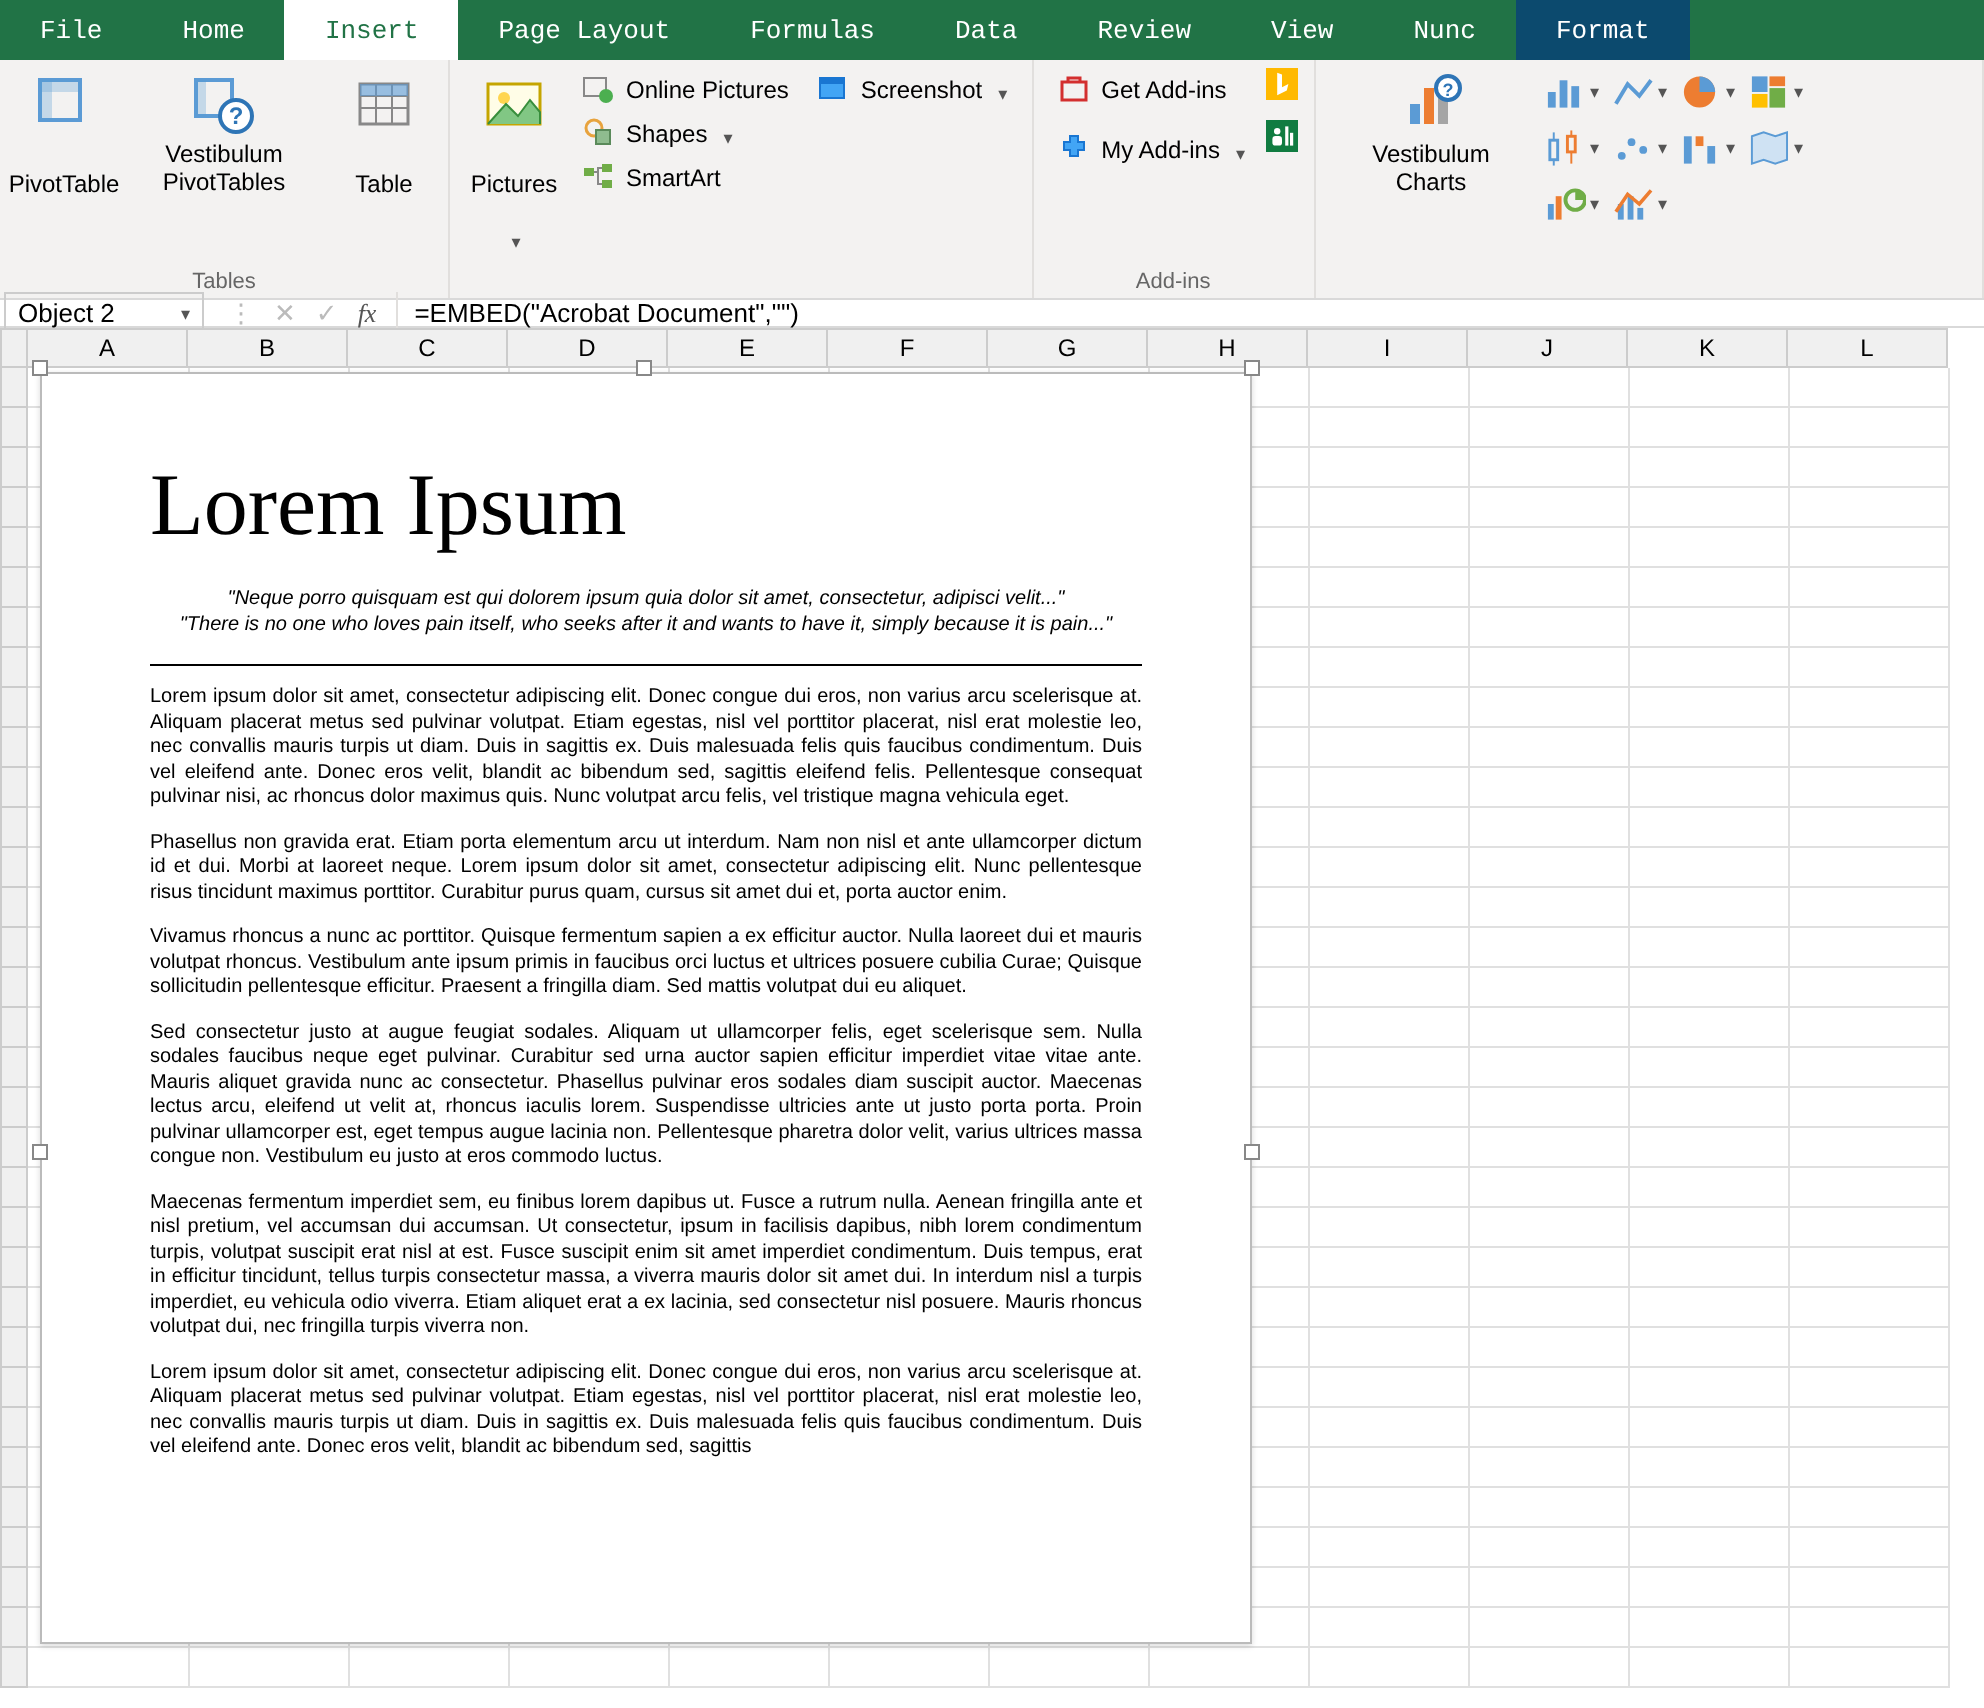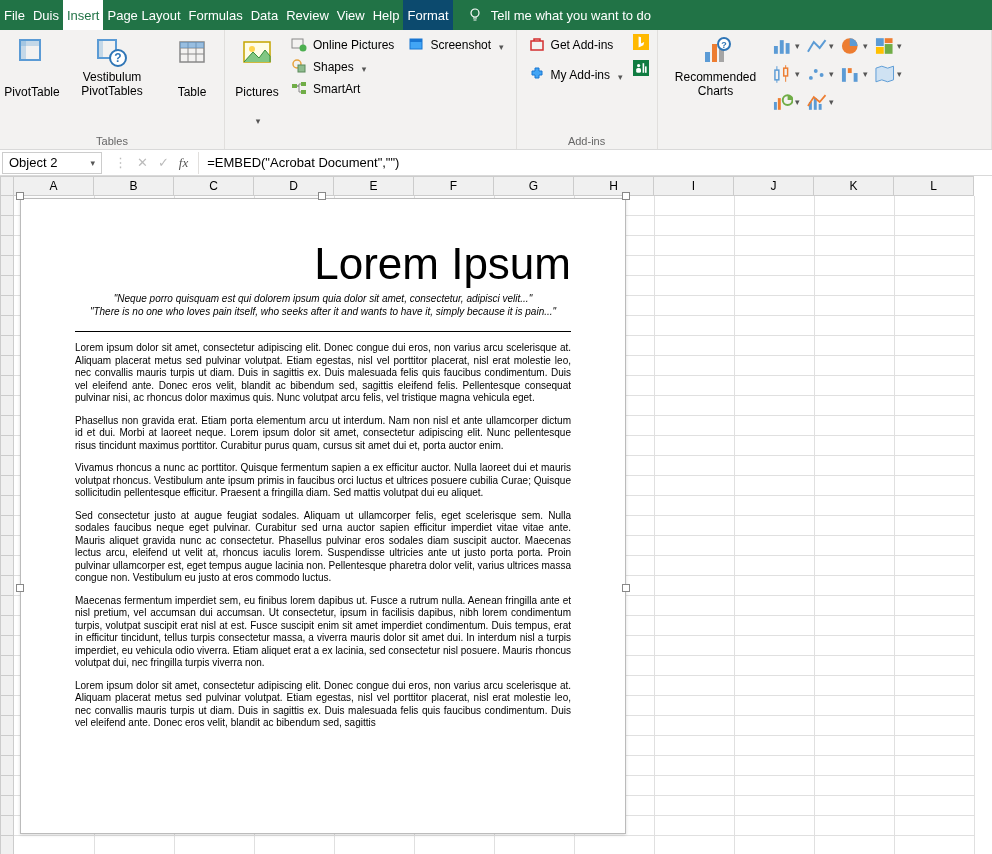--- a/index.html
+++ b/index.html
@@ -1,20 +1,20 @@
 <!DOCTYPE html>
 <html><head>
 <meta charset="utf-8">
 <style>
 * { margin: 0; padding: 0; box-sizing: border-box; font-family: "Segoe UI", Arial, sans-serif; }
 body { width: 992px; height: 854px; overflow: hidden; background: #fff; }
 
 
 .ribbon-tabs { display: flex; height: 30px; background: #217346; color: #fff; font-size: 13px; }
-.ribbon-tab { padding: 0 4px; display: flex; align-items: center; cursor: pointer; }
+.ribbon-tab { padding: 0 20px; display: flex; align-items: center; cursor: pointer; font-family: Liberation Mono, monospace; }
 .ribbon-tab.active { background: #fff; color: #217346; }
 .ribbon-tab.contextual { background: #0c4a6e; }
 .tellme { display: flex; align-items: center; gap: 8px; padding: 0 14px; }
 .tellme svg { width: 16px; height: 16px; }
 
 
 .ribbon { display: flex; background: #f3f2f1; border-bottom: 1px solid #d9d9d9; height: 120px; }
 .ribbon-group { display: flex; flex-direction: column; border-right: 1px solid #e1dfdd; padding: 4px 8px 2px; }
 .ribbon-group-content { flex: 1; display: flex; align-items: flex-start; gap: 6px; }
 .ribbon-group-label { text-align: center; font-size: 11px; color: #666; padding: 2px 0 0; }
@@ -24,64 +24,57 @@
 .big-btn svg, .big-btn .iconholder { width: 32px; height: 32px; }
 .mini-col { display: flex; flex-direction: column; gap: 2px; }
 .mini-btn { display: flex; align-items: flex-end; gap: 6px; font-size: 12px; padding: 2px 4px; cursor: pointer; }
 .mini-btn svg { width: 16px; height: 16px; flex-shrink: 0; }
 .chart-grid { display: grid; grid-template-columns: repeat(4, 28px); grid-auto-rows: 24px; gap: 4px 6px; }
 .chart-cell { display:flex; align-items:center; justify-content:center; cursor:pointer; }
 .chart-cell svg { width: 22px; height: 20px; }
 .caret { font-size: 9px; color: #555; margin-left: 2px; }
 
 
-.fbar { display: flex; align-items: center; height: 26px; border-bottom: 1px solid #d9d9d9; background: #fff; font-size: 13px; }
+.fbar { display: flex; align-items: center; height: 14px; border-bottom: 1px solid #d9d9d9; background: #fff; font-size: 13px; }
 .namebox { width: 100px; border: 1px solid #ccc; height: 22px; margin: 0 2px; display: flex; align-items: center; padding: 0 6px; justify-content: space-between; }
 .fbar-icons { display: flex; align-items: center; gap: 10px; padding: 0 10px; color: #888; }
 .fbar-fx { font-style: italic; font-family: "Times New Roman", serif; color: #555; }
 .formula-input { flex: 1; padding: 0 8px; border-left: 1px solid #e1dfdd; height: 22px; display: flex; align-items: center; }
 
 
 .grid-area { display: flex; height: calc(854px - 30px - 120px - 26px); }
 .row-headers { display: flex; flex-direction: column; }
 .select-all { width: 14px; height: 20px; border: 1px solid #ccc; background: #f0f0f0; }
 .col-headers { display: flex; }
 .col-h { border: 1px solid #ccc; border-left: none; background: #f0f0f0; font-size: 12px; text-align: center; height: 20px; display: flex; align-items: center; justify-content: center; }
 .row-h { width: 14px; border: 1px solid #ccc; border-top: none; background: #f0f0f0; font-size: 11px; text-align: center; height: 20px; }
 .cells { position: relative; }
 .cell-grid { position: absolute; inset: 0; }
 .cell-row { border-bottom: 1px solid #e0e0e0; height: 20px; }
 .embedded { position: absolute; left: 6px; top: 2px; width: 606px; height: 636px; background: #fff; border: 1px solid #bbb; box-shadow: 0 1px 3px rgba(0,0,0,0.15); padding: 40px 54px 10px; overflow: hidden; }
 .sel-handle { position: absolute; width: 8px; height: 8px; background: #fff; border: 1px solid #888; }
-.doc-title { font-family: Liberation Sans, sans-serif; font-size: 44px; text-align: right; margin-bottom: 4px; }
+.doc-title { font-family: Liberation Serif, serif; font-size: 44px; text-align: left; margin-bottom: 16px; }
 .doc-quote { font-family: Arial, sans-serif; font-style: italic; font-size: 10px; text-align: center; margin: 2px 0; }
 .doc-hr { border: none; border-top: 1px solid #000; margin: 14px 0 10px; }
 .doc-para { font-family: Arial, sans-serif; font-size: 10px; text-align: justify; margin-bottom: 10px; line-height: 1.25; }
 </style>
 </head>
 <body>
 
 <div class="ribbon-tabs">
   <div class="ribbon-tab">File</div>
-  <div class="ribbon-tab">Duis</div>
+  <div class="ribbon-tab">Home</div>
   <div class="ribbon-tab active">Insert</div>
   <div class="ribbon-tab">Page Layout</div>
   <div class="ribbon-tab">Formulas</div>
   <div class="ribbon-tab">Data</div>
   <div class="ribbon-tab">Review</div>
   <div class="ribbon-tab">View</div>
-  <div class="ribbon-tab">Help</div>
+  <div class="ribbon-tab">Nunc</div>
   <div class="ribbon-tab contextual">Format</div>
-  <div class="tellme">
-    <svg viewBox="0 0 16 16" fill="none" stroke="#fff" stroke-width="1.2">
-        <circle cx="8" cy="6" r="4"></circle>
-        <path d="M6 11h4M6.5 13h3"></path>
-      </svg>
-    <span>Tell me what you want to do</span>
-  </div>
 </div>
 
 <div class="ribbon">
 
   <div class="ribbon-group">
     <div class="ribbon-group-content">
       <div class="big-btn narrow">
         <svg viewBox="0 0 32 32">
             <rect x="4" y="4" width="20" height="20" fill="none" stroke="#5b9bd5" stroke-width="2"></rect>
             <rect x="4" y="4" width="6" height="20" fill="#5b9bd5" opacity=".3"></rect>
@@ -205,21 +198,21 @@
   <div class="ribbon-group" style="flex:1;">
     <div class="ribbon-group-content">
       <div class="big-btn wide">
         <svg viewBox="0 0 32 32">
             <rect x="5" y="16" width="5" height="10" fill="#5b9bd5"></rect>
             <rect x="12" y="8" width="5" height="18" fill="#ed7d31"></rect>
             <rect x="19" y="12" width="5" height="14" fill="#a5a5a5"></rect>
             <circle cx="24" cy="8" r="6" fill="#fff" stroke="#2e75b6" stroke-width="2"></circle>
             <text x="24" y="12" text-anchor="middle" font-size="9" font-weight="bold" fill="#2e75b6">?</text>
           </svg>
-        <span>Recommended Charts</span>
+        <span>Vestibulum Charts</span>
       </div>
       <div class="chart-grid">
         <div class="chart-cell">
             <svg viewBox="0 0 22 20">
               <rect x="2" y="10" width="4" height="8" fill="#5b9bd5"></rect>
               <rect x="8" y="4" width="4" height="14" fill="#5b9bd5"></rect>
               <rect x="14" y="7" width="4" height="11" fill="#5b9bd5"></rect>
             </svg>
             <span class="caret">▾</span>
           </div>

